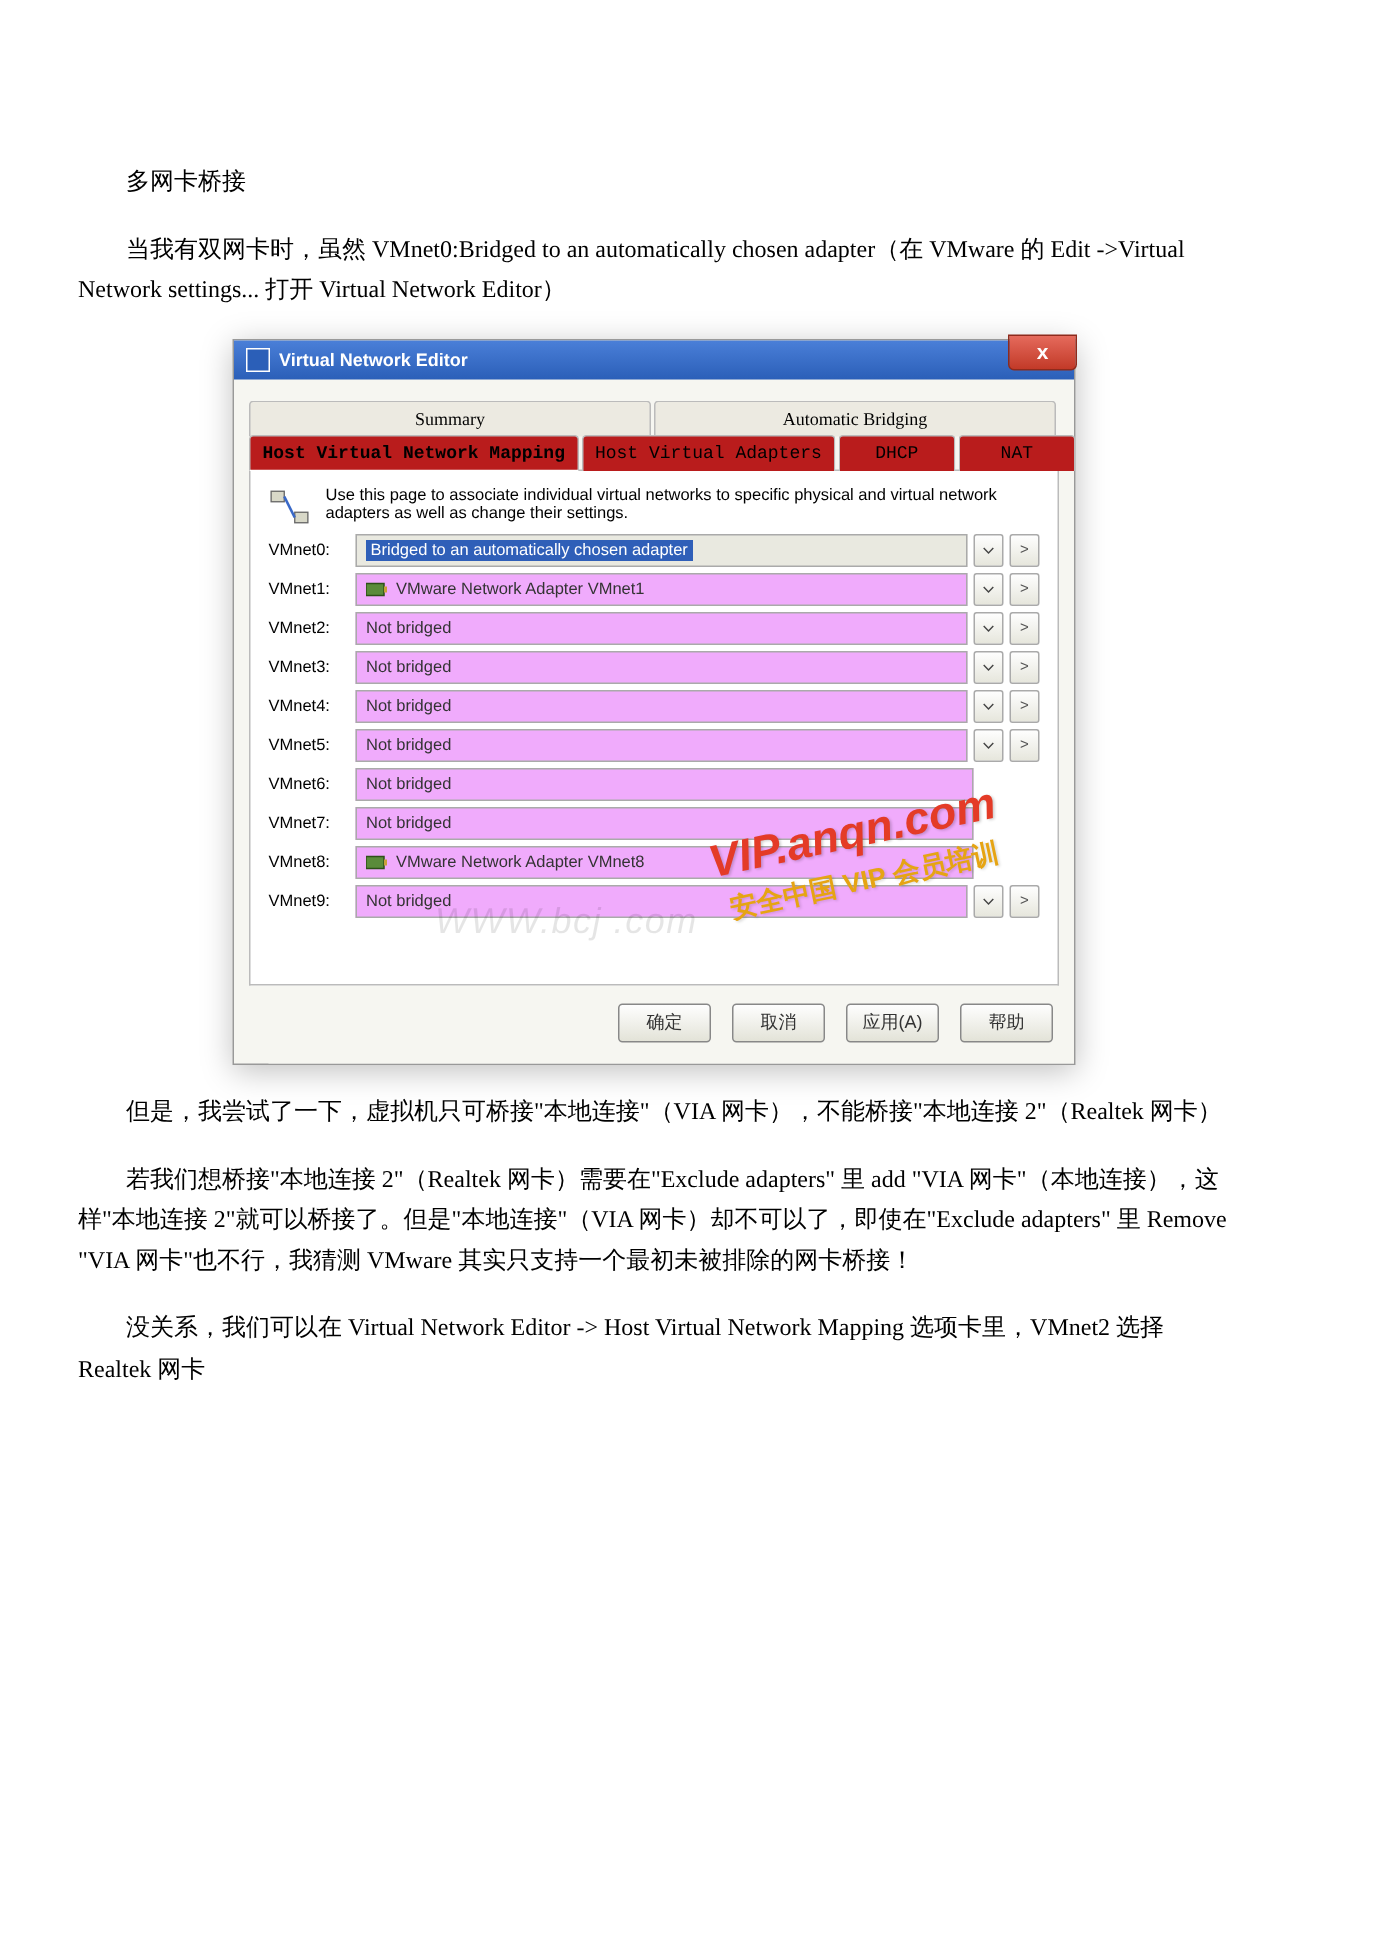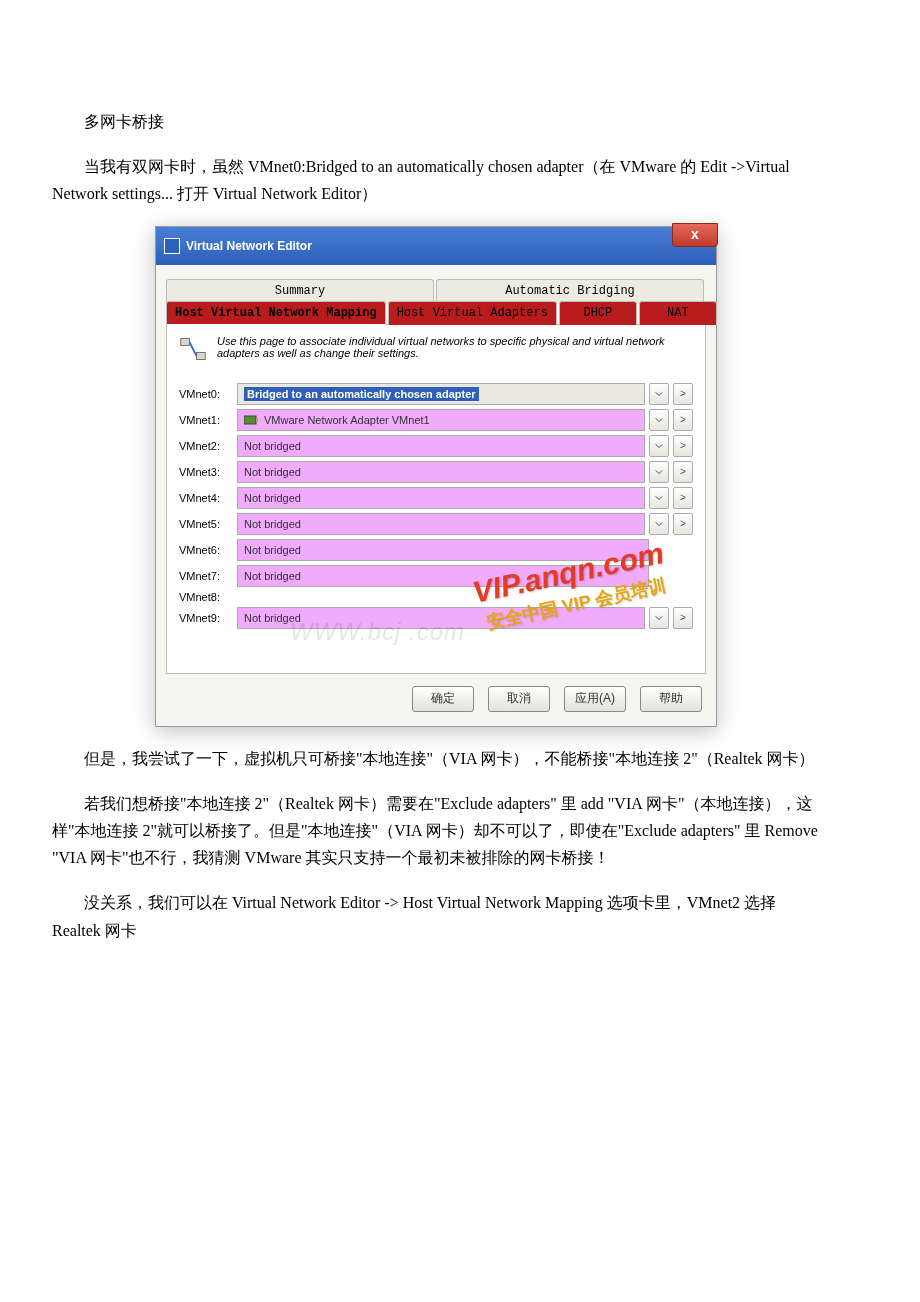--- a/index.html
+++ b/index.html
@@ -21,21 +21,21 @@
   .dialog {
     width: 560px;
     margin: 6px auto 18px auto;
     background: #f6f6f1;
     border: 1px solid #999;
     box-shadow: 0 4px 20px rgba(0,0,0,.25);
     position: relative;
     font-family: Tahoma, Arial, sans-serif;
   }
   .title-bar {
-    height: 38px;
+    height: 26px;
     background: linear-gradient(#4a7fd8,#2b5fb8);
     display: flex;
     align-items: center;
     color: #fff;
     font-size: 12px;
     font-weight: bold;
     padding-left: 8px;
     font-family: "Microsoft Sans Serif", Tahoma, sans-serif;
   }
   .title-bar .icon {
@@ -63,21 +63,21 @@
   }
   .tabs-area {
     padding: 14px 10px 4px 10px;
   }
   .tab-row {
     display: flex;
     font-family: "Courier New", monospace;
     font-size: 12px;
     border-bottom: 1px solid #bbb;
   }
-  .tab-row.top { border-bottom: none; }
+  .tab-row.top { border-bottom: none; font-family: Liberation Serif, serif; }
   .tab {
     padding: 4px 8px;
     border: 1px solid #bbb;
     border-bottom: none;
     border-radius: 3px 3px 0 0;
     background: #f6f6f1;
     margin-right: 2px;
     margin-bottom: -1px;
     text-align: center;
     white-space: nowrap;
@@ -97,22 +97,21 @@
     background: #fff;
     border: 1px solid #bbb;
     border-top: none;
     padding: 10px 12px 40px 12px;
   }
   .desc-row {
     display: flex;
     align-items: flex-start;
     gap: 10px;
     font-size: 11px;
-    margin-bottom: 20px;
-    font-style: italic;
+    margin-bottom: 4px;
   }
   .desc-icon {
     width: 28px;
     height: 28px;
     flex: 0 0 28px;
     position: relative;
   }
   .desc-icon svg { width: 28px; height: 28px;}
   .net-row {
     display: flex;
@@ -136,21 +135,20 @@
     font-size: 11px;
     color: #333;
   }
   .net-field.selected {
     background: #e9e9e0;
   }
   .net-field.selected span.sel {
     background: #2f5fb8;
     color: #fff;
     padding: 1px 3px;
-    font-weight: bold;
   }
   .adapter-icon {
     display: inline-block;
     width: 14px;
     height: 12px;
     margin-right: 6px;
   }
   .adapter-icon svg { width:14px; height:12px; display:block;}
   .dd-btn, .more-btn {
     width: 18px;
@@ -351,20 +349,29 @@
             <div class="net-row">
               <div class="net-label">VMnet7:</div>
               <div class="net-field">
                 <span>Not bridged</span>
               </div>
               <div style="width: 22px;"></div>
               <div style="width: 22px;"></div>
             </div>
             <div class="net-row">
               <div class="net-label">VMnet8:</div>
+              <div class="net-field">
+                <span class="adapter-icon">
+                  <svg viewBox="0 0 14 12">
+                    <rect x="0" y="2" width="12" height="8" fill="#5a8b3a" stroke="#2d5018"></rect>
+                    <rect x="12" y="4" width="2" height="4" fill="#c9a038"></rect>
+                  </svg>
+                </span>
+                <span>VMware Network Adapter VMnet8</span>
+              </div>
               <div style="width: 22px;"></div>
               <div style="width: 22px;"></div>
             </div>
             <div class="net-row">
               <div class="net-label">VMnet9:</div>
               <div class="net-field">
                 <span>Not bridged</span>
               </div>
               <div class="dd-btn">
                 <svg viewBox="0 0 10 6">

